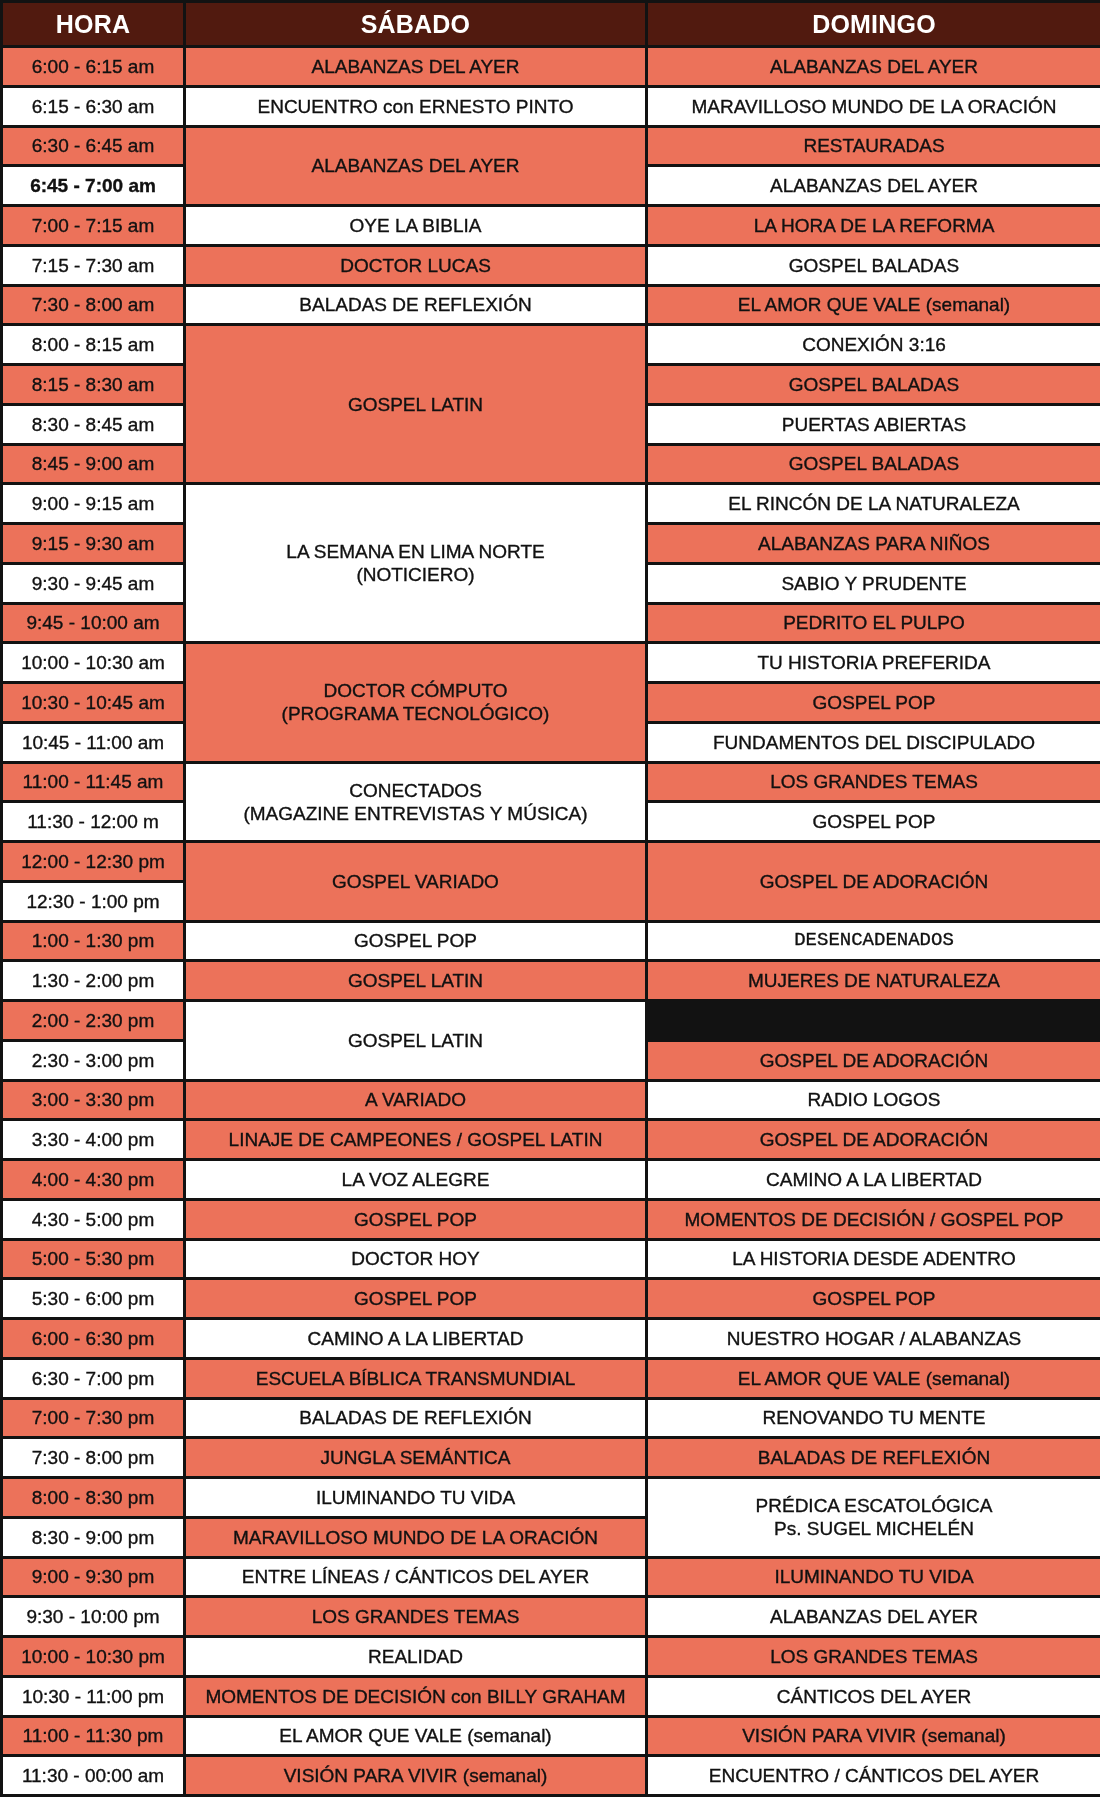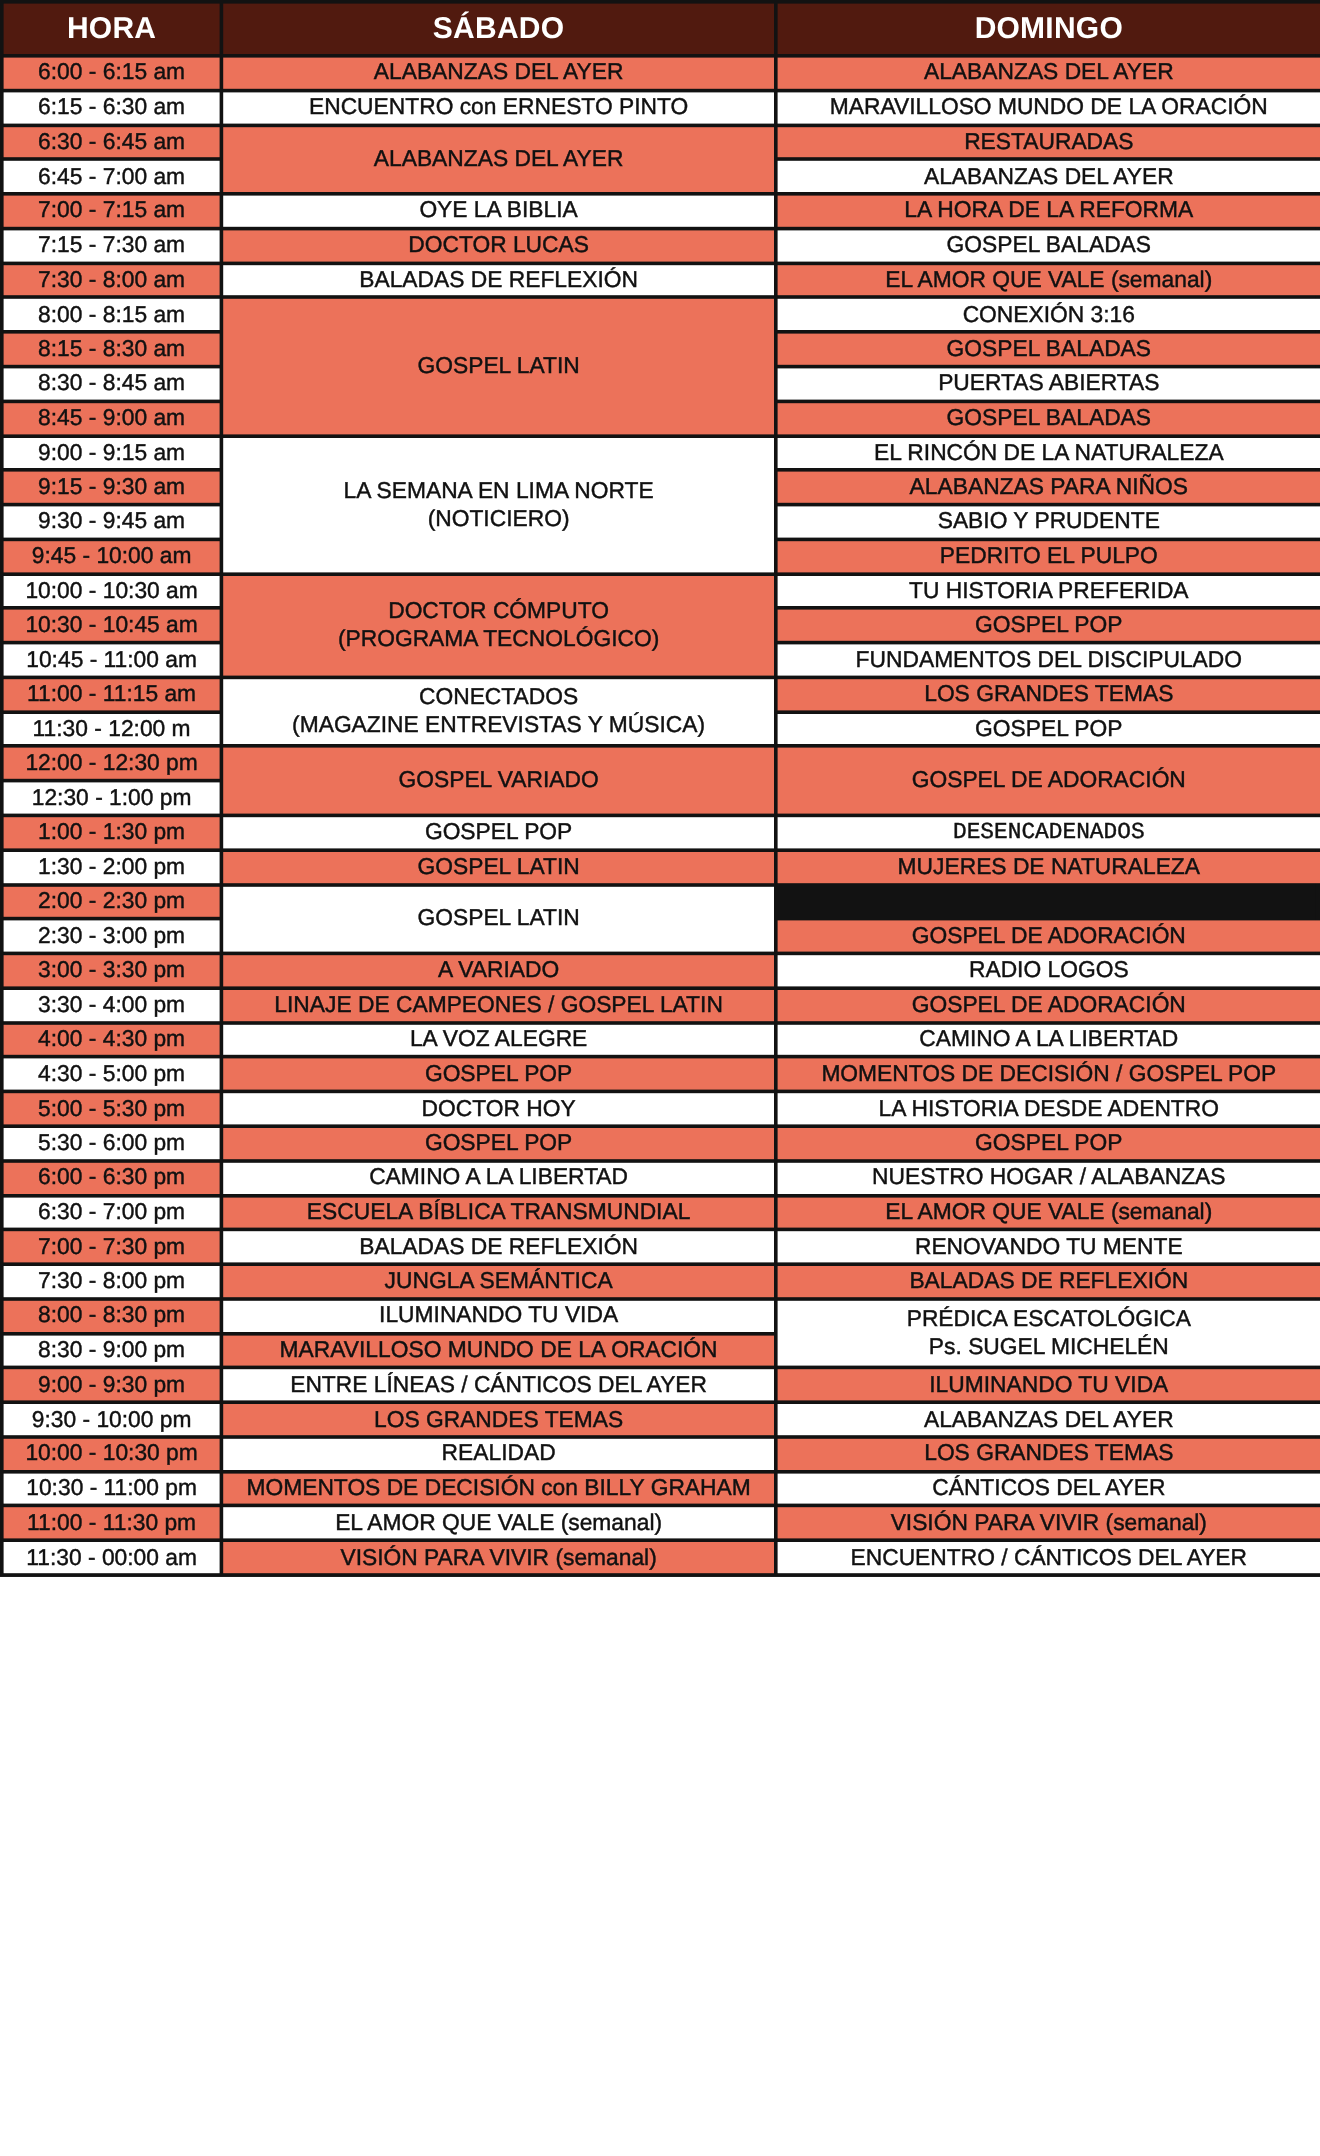--- a/index.html
+++ b/index.html
@@ -1,20 +1,20 @@
 <!DOCTYPE html>
 <html><head>
 <meta charset="utf-8">
 <style>
   html, body { margin: 0; padding: 0; background: #ffffff; }
   body { width: 1100px; height: 1797px; overflow: hidden; }
   .schedule {
     position: relative;
     width: 1100px;
-    height: 1314px;
+    height: 1797px;
     box-sizing: border-box;
     background: #121212;
     border: 3px solid #121212;
     border-right-width: 4px;
     display: grid;
     grid-template-columns: 180px 459px 452px;
     grid-template-rows: 42px repeat(44, 1fr);
     column-gap: 3px;
     row-gap: 3px;
     font-family: "Liberation Sans", sans-serif;
@@ -44,36 +44,36 @@
 </head>
 <body>
 
 <div class="schedule" id="schedule">
   <div class="hdr" style="grid-column:1;grid-row:1">HORA</div>
   <div class="hdr" style="grid-column:2;grid-row:1">SÁBADO</div>
   <div class="hdr" style="grid-column:3;grid-row:1">DOMINGO</div>
 <div class="cell hora coral" style="grid-area: 2 / 1;">6:00 - 6:15 am</div>
     <div class="cell hora white" style="grid-area: 3 / 1;">6:15 - 6:30 am</div>
     <div class="cell hora coral" style="grid-area: 4 / 1;">6:30 - 6:45 am</div>
-    <div class="cell hora white" style="grid-area: 5 / 1;">6:45 - 7:00 am</div>
+    <div class="cell hora white" style="grid-area: 5 / 1; font-weight: bold;">6:45 - 7:00 am</div>
     <div class="cell hora coral" style="grid-area: 6 / 1;">7:00 - 7:15 am</div>
     <div class="cell hora white" style="grid-area: 7 / 1;">7:15 - 7:30 am</div>
     <div class="cell hora coral" style="grid-area: 8 / 1;">7:30 - 8:00 am</div>
     <div class="cell hora white" style="grid-area: 9 / 1;">8:00 - 8:15 am</div>
     <div class="cell hora coral" style="grid-area: 10 / 1;">8:15 - 8:30 am</div>
     <div class="cell hora white" style="grid-area: 11 / 1;">8:30 - 8:45 am</div>
     <div class="cell hora coral" style="grid-area: 12 / 1;">8:45 - 9:00 am</div>
     <div class="cell hora white" style="grid-area: 13 / 1;">9:00 - 9:15 am</div>
     <div class="cell hora coral" style="grid-area: 14 / 1;">9:15 - 9:30 am</div>
     <div class="cell hora white" style="grid-area: 15 / 1;">9:30 - 9:45 am</div>
     <div class="cell hora coral" style="grid-area: 16 / 1;">9:45 - 10:00 am</div>
     <div class="cell hora white" style="grid-area: 17 / 1;">10:00 - 10:30 am</div>
     <div class="cell hora coral" style="grid-area: 18 / 1;">10:30 - 10:45 am</div>
     <div class="cell hora white" style="grid-area: 19 / 1;">10:45 - 11:00 am</div>
-    <div class="cell hora coral" style="grid-area: 20 / 1;">11:00 - 11:15 am</div>
+    <div class="cell hora coral" style="grid-area: 20 / 1;">11:00 - 11:45 am</div>
     <div class="cell hora white" style="grid-area: 21 / 1;">11:30 - 12:00 m</div>
     <div class="cell hora coral" style="grid-area: 22 / 1;">12:00 - 12:30 pm</div>
     <div class="cell hora white" style="grid-area: 23 / 1;">12:30 - 1:00 pm</div>
     <div class="cell hora coral" style="grid-area: 24 / 1;">1:00 - 1:30 pm</div>
     <div class="cell hora white" style="grid-area: 25 / 1;">1:30 - 2:00 pm</div>
     <div class="cell hora coral" style="grid-area: 26 / 1;">2:00 - 2:30 pm</div>
     <div class="cell hora white" style="grid-area: 27 / 1;">2:30 - 3:00 pm</div>
     <div class="cell hora coral" style="grid-area: 28 / 1;">3:00 - 3:30 pm</div>
     <div class="cell hora white" style="grid-area: 29 / 1;">3:30 - 4:00 pm</div>
     <div class="cell hora coral" style="grid-area: 30 / 1;">4:00 - 4:30 pm</div>

